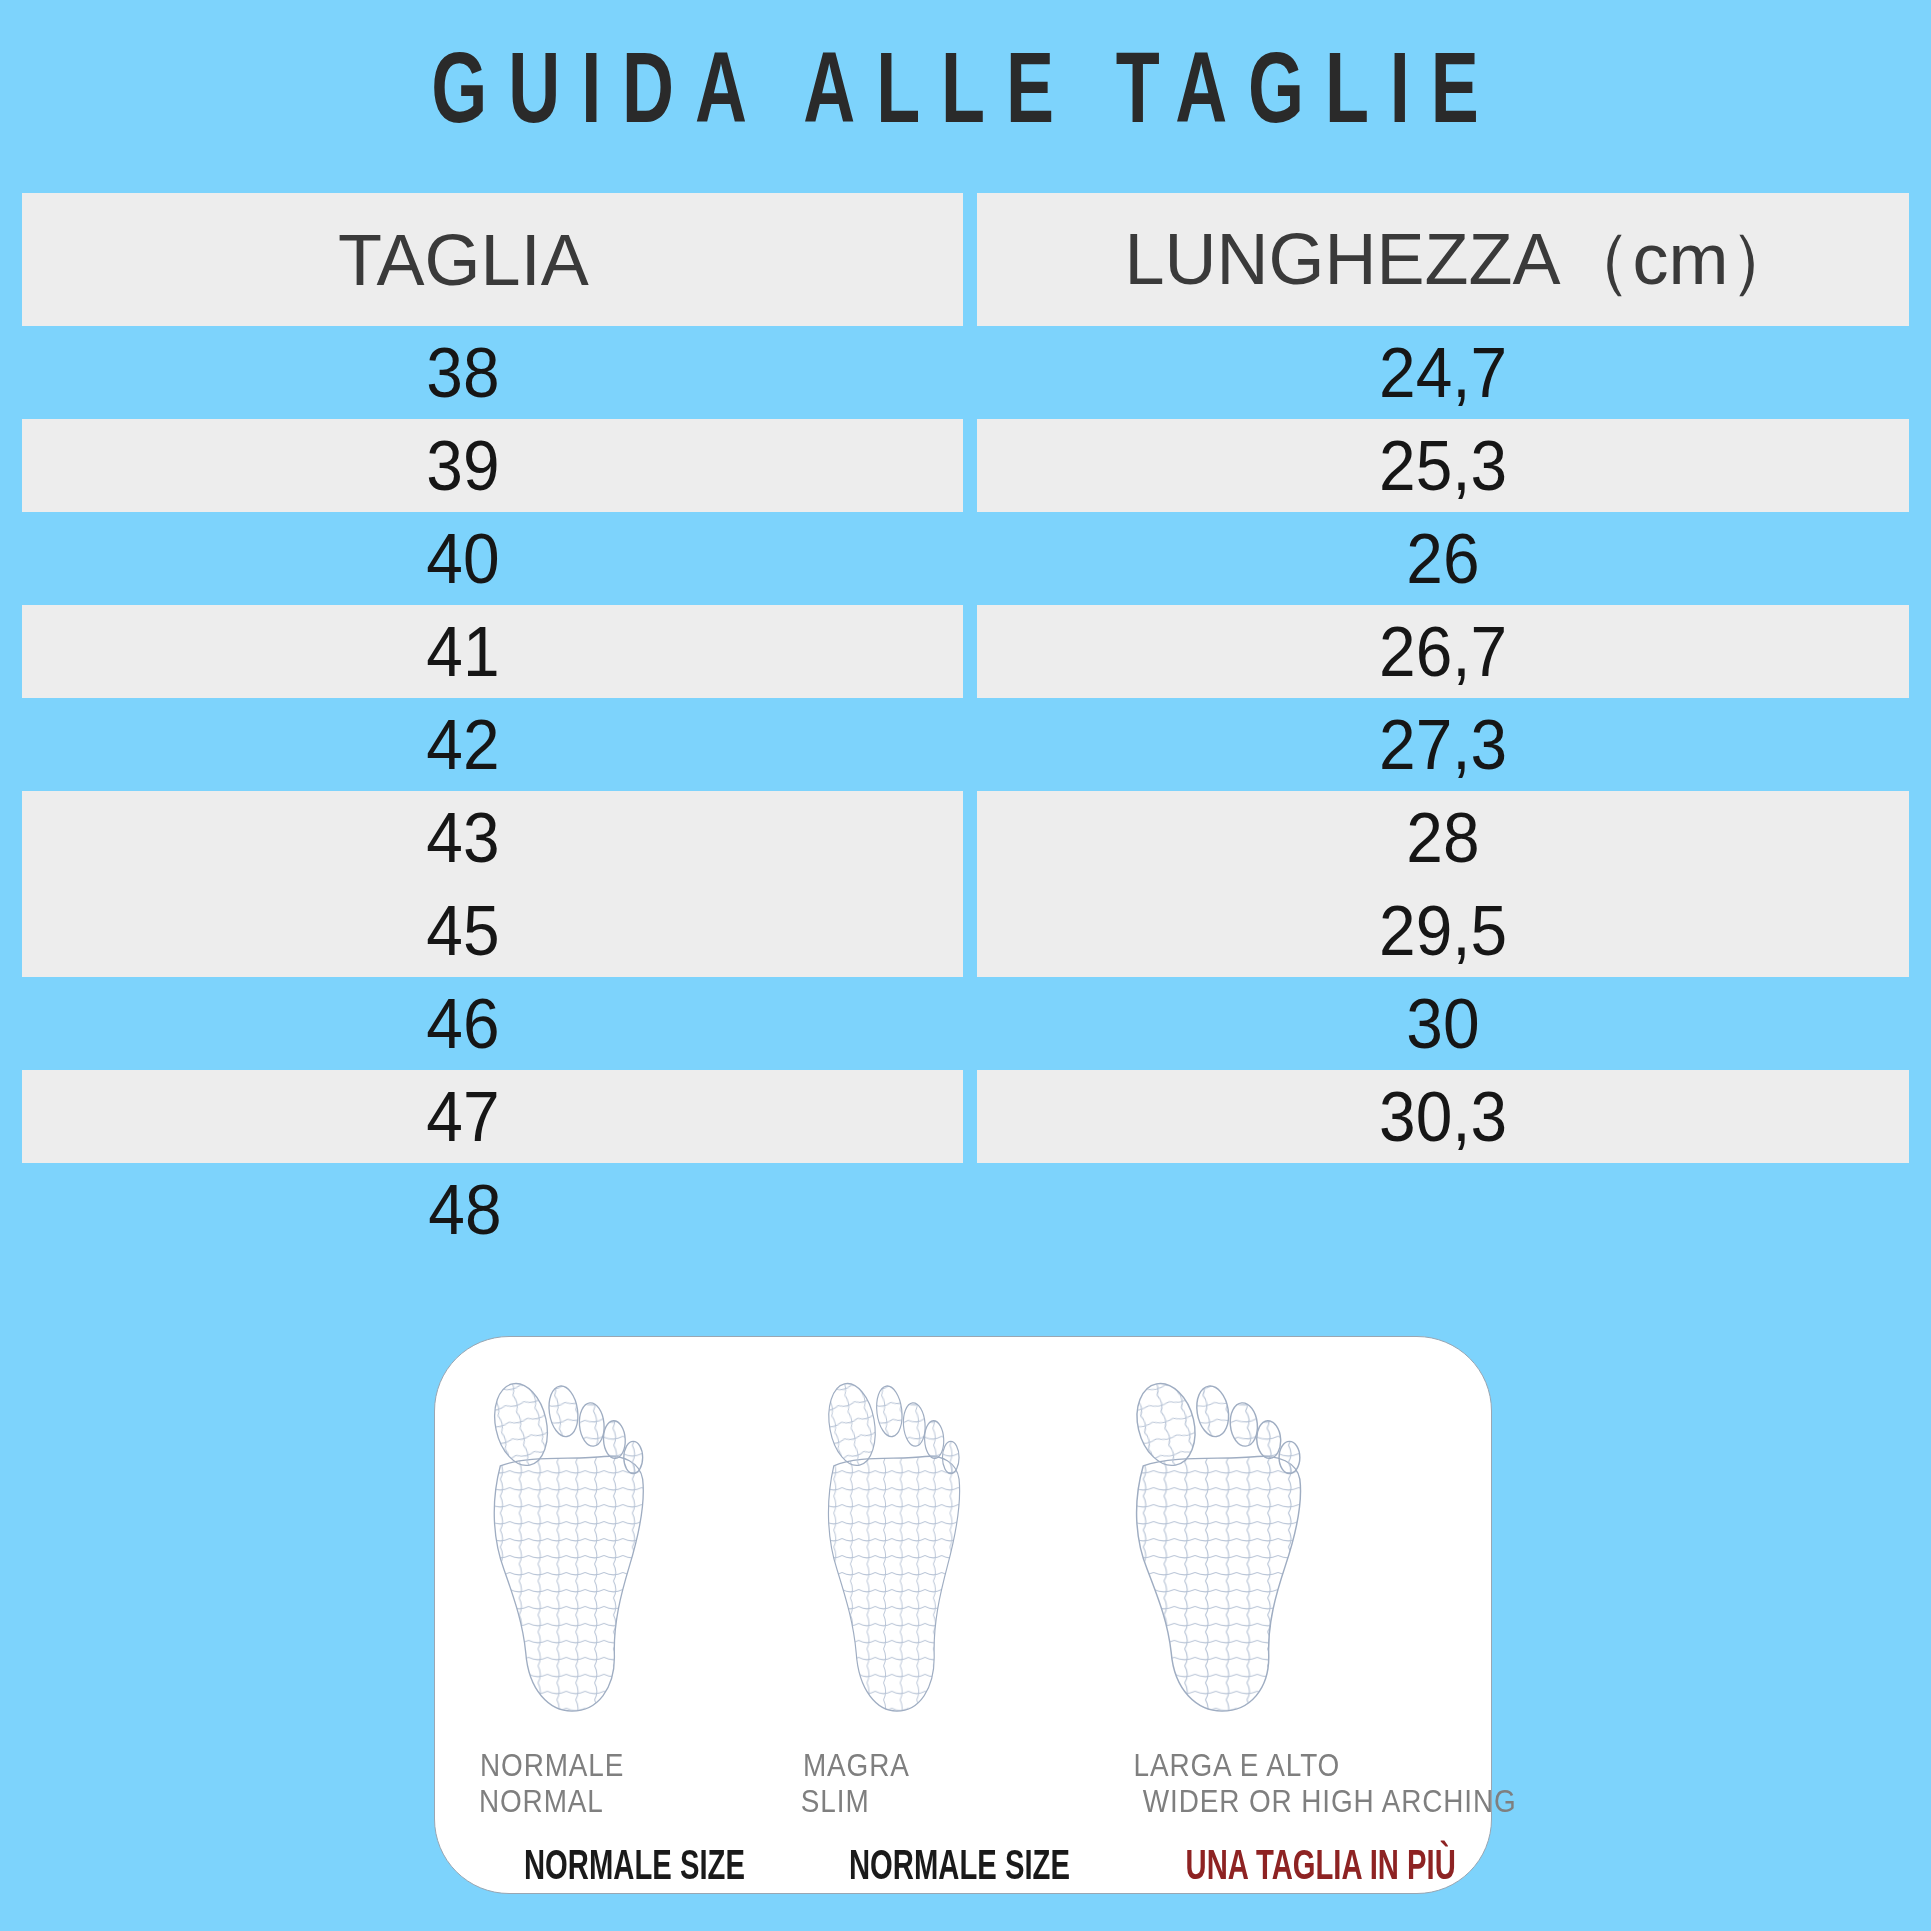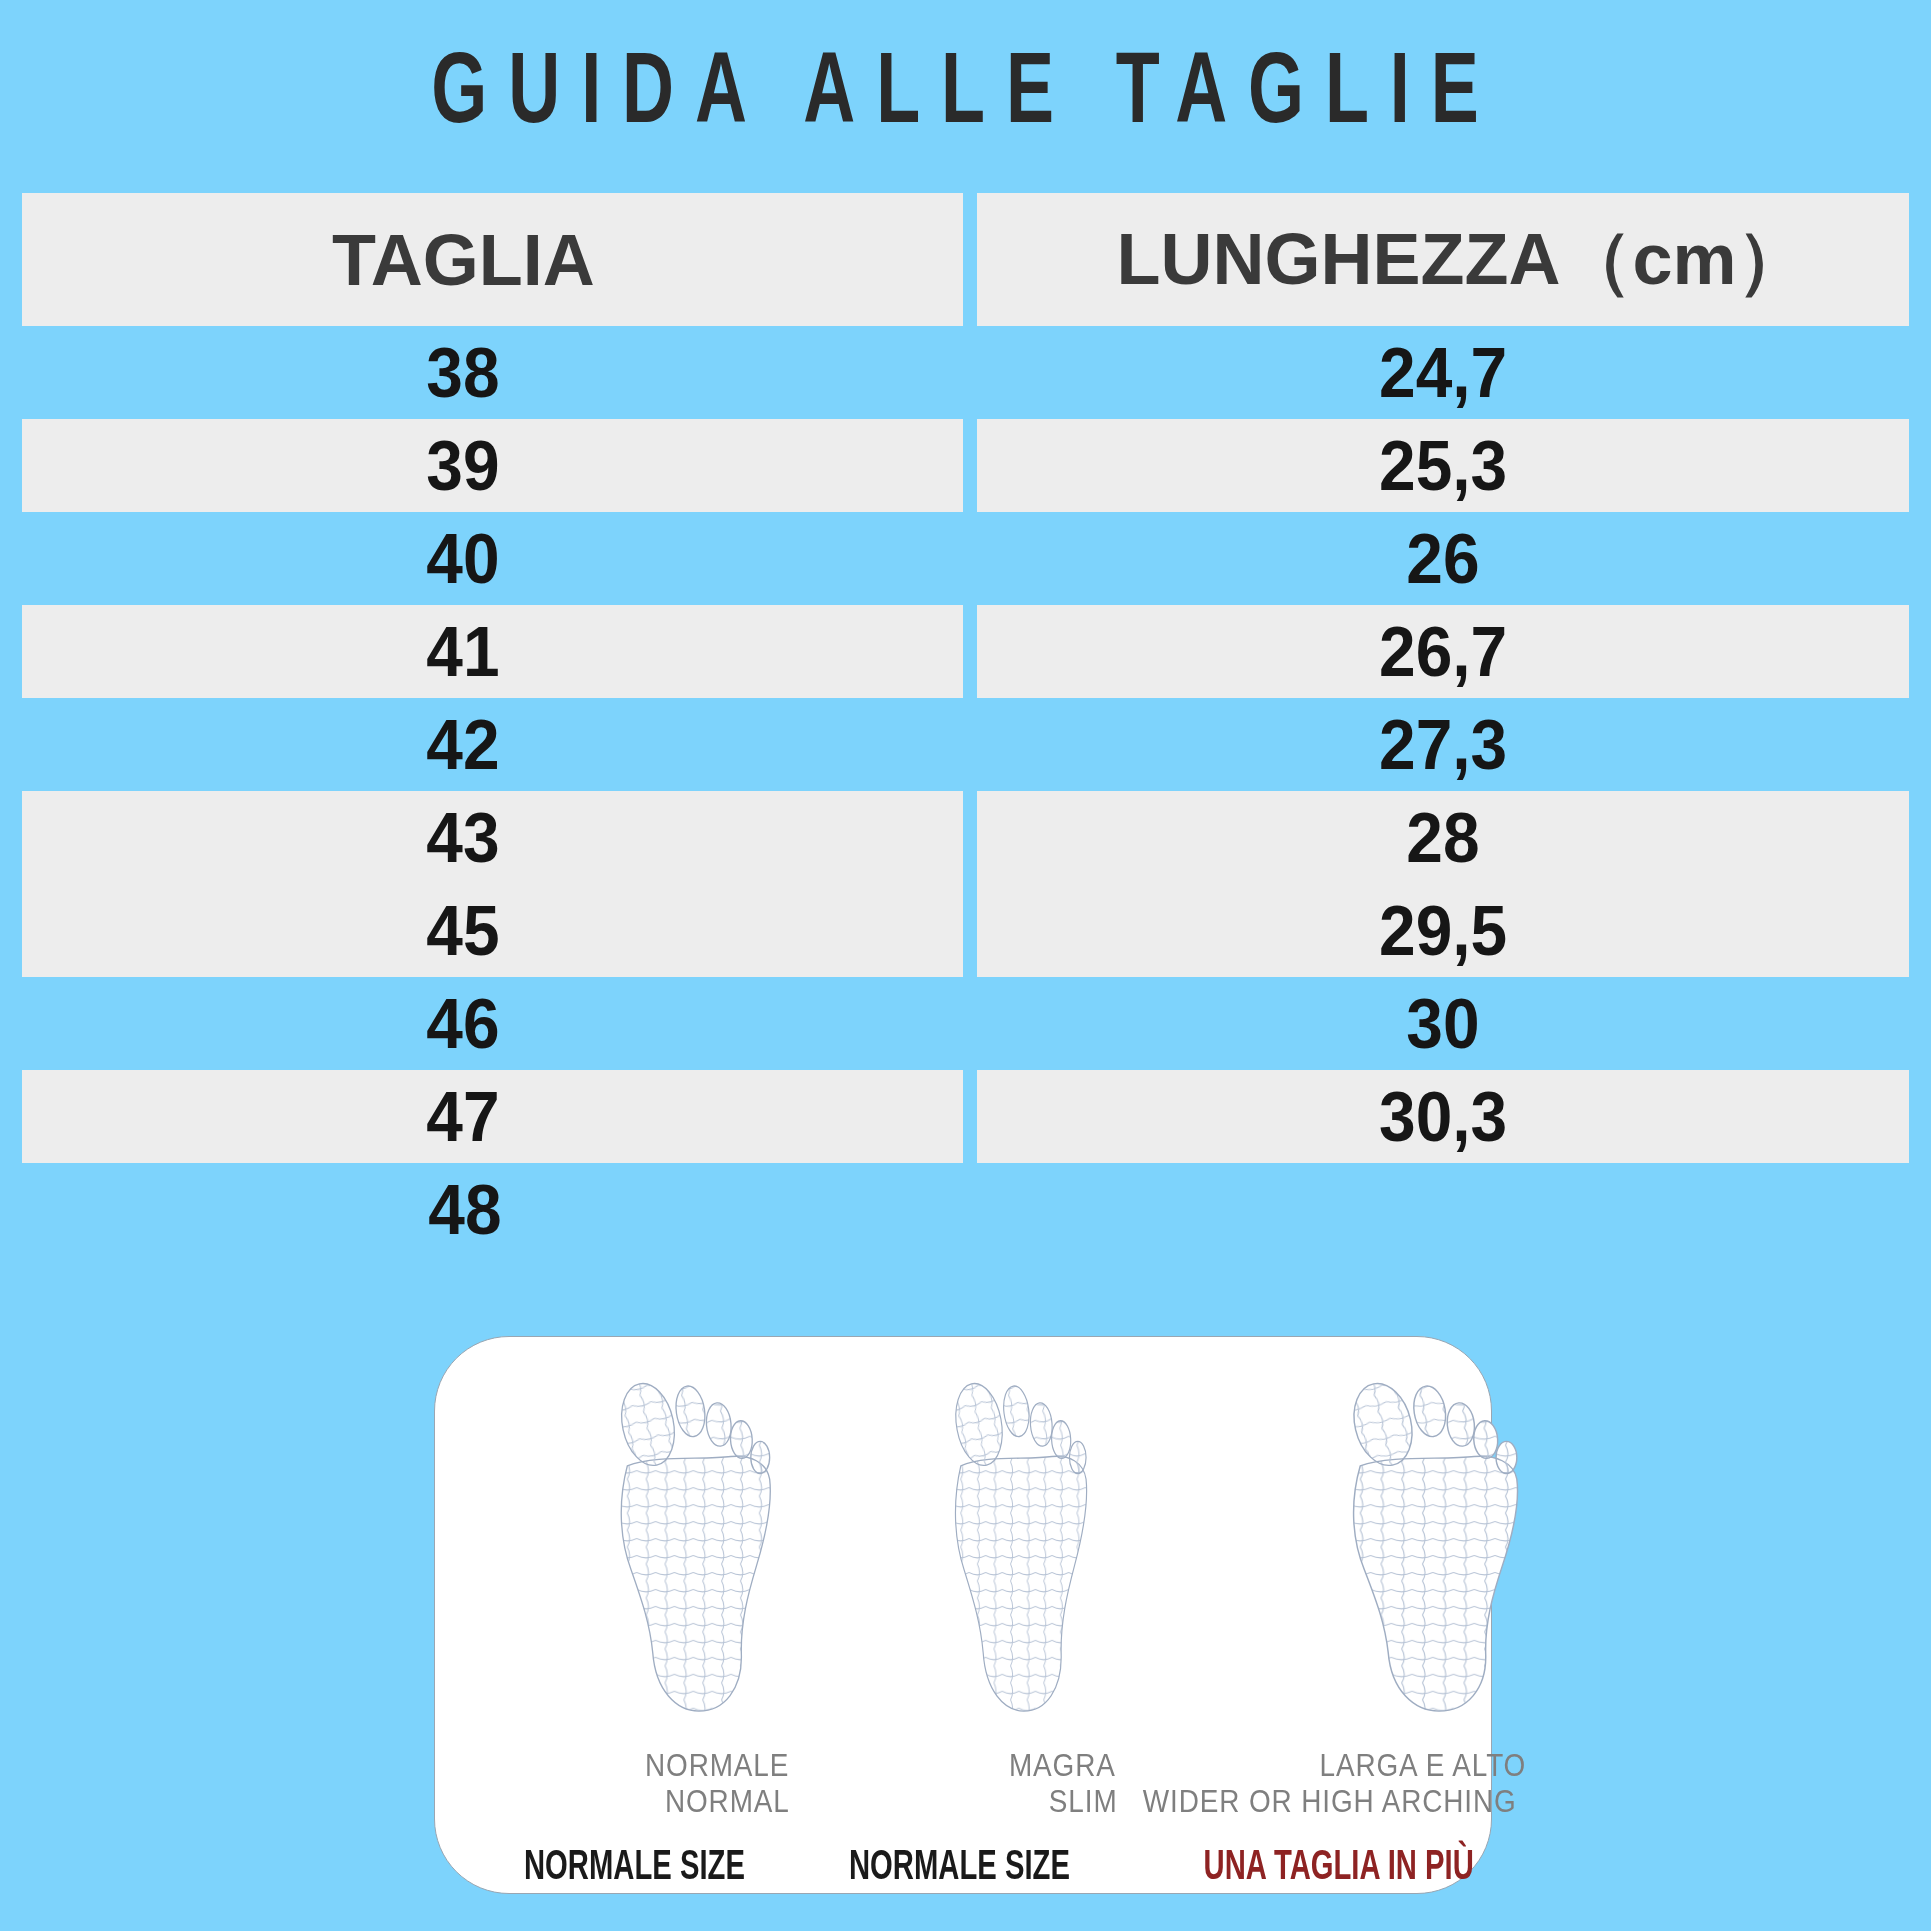--- a/index.html
+++ b/index.html
@@ -10,41 +10,41 @@
   .title{
     position:absolute;top:37px;left:0;width:100%;
     margin:0;text-align:center;line-height:100px;
     font-size:100px;font-weight:bold;letter-spacing:29px;
     color:#2a2a2a;white-space:nowrap;
     transform:scaleX(0.72);transform-origin:50% 50%;
   }
 
   
   .table{position:absolute;top:193px;left:22px;width:1887px;}
-  .row{display:flex;height:93px;font-weight:bold;}
+  .row{display:flex;height:93px;}
   .row.header{height:133px;}
   .cell{display:flex;align-items:center;justify-content:center;box-sizing:border-box;}
   .c1{width:944px;}
   .gap{width:7.7px;background:transparent;}
   .c2{width:935px;margin-left:7px;}
   .row.header .cell,
   .row.alt .cell{background:var(--band,#ededed);}
   .hdr{font-size:72px;color:#3a3a3a;white-space:nowrap;}
   .row.header .c1 .hdr{transform:translateX(-29px);}
   .row.header .c2 .hdr{transform:translateX(19.3px);}
   .num{font-size:70px;color:#161616;white-space:nowrap;transform:scaleX(0.94);}
   .c1 .num{transform:translateX(-29px) scaleX(0.94);}
 
   
   .foot-box{
     position:absolute;left:434px;top:1336px;width:1058px;height:558px;
     box-sizing:border-box;border:1.9px solid #9aa6b2;border-radius:75px;
     display:flex;padding:23px 37px 0 37px;background:#fff;
   }
-  .foot-col{flex:1;display:flex;flex-direction:column;align-items:flex-end;text-align:center;}
+  .foot-col{flex:1;display:flex;flex-direction:column;align-items:flex-start;text-align:center;}
   .foot-art{height:365px;display:flex;align-items:flex-start;justify-content:center;}
   .flabel{font-size:31px;line-height:36px;color:#7f7f7f;letter-spacing:1px;
           white-space:nowrap;transform:scaleX(0.9);transform-origin:50% 50%;}
   .flabel.first{margin-top:23px;}
   .fnote{margin-top:23px;font-size:43px;line-height:42px;font-weight:bold;color:#1a1a1a;
          white-space:nowrap;transform:scaleX(0.68);transform-origin:50% 50%;}
 </style>
 </head>
 <body>
 

